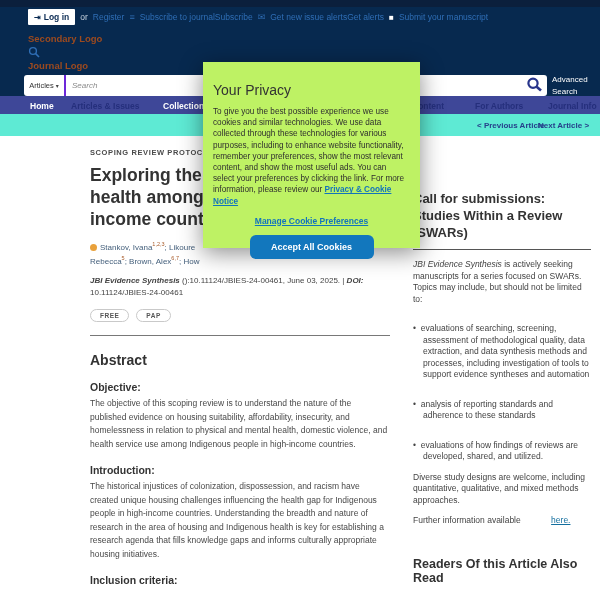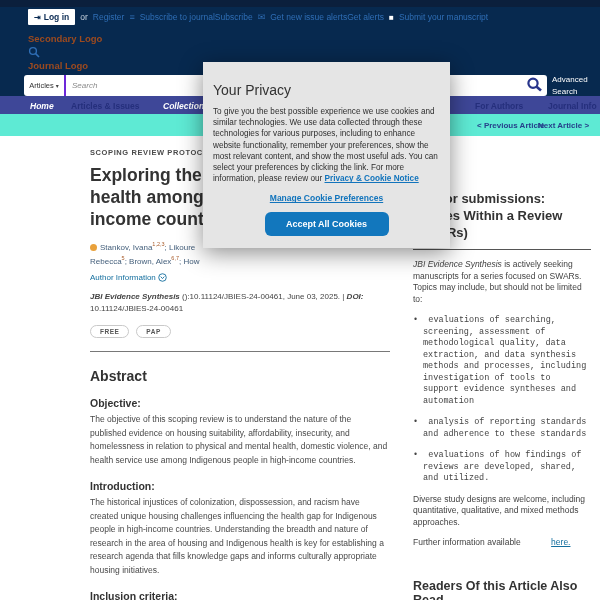--- a/index.html
+++ b/index.html
@@ -26,21 +26,21 @@
   .scope { position:absolute; left:24px; top:75px; height:21px; width:42px; background:#fff; border-right:2px solid #6d28d9; border-radius:3px 0 0 3px; display:flex; align-items:center; justify-content:center; gap:2px; font-size:7.5px; color:#333; cursor:pointer; }
   .scope .caret { font-size:6px; color:#444; }
   .search-input { position:absolute; left:66px; top:75px; height:21px; width:481px; border:none; border-radius:0 3px 3px 0; padding:0 24px 0 6px; font-family:inherit; font-size:8px; color:#333; outline:none; }
   .search-input::placeholder { font-style:italic; color:#8a8a8a; }
   .search-btn { position:absolute; left:524px; top:77px; width:20px; height:17px; background:transparent; border:none; cursor:pointer; }
   .adv-search { position:absolute; left:552px; top:74px; width:46px; color:#fff; font-size:8px; line-height:12px; cursor:pointer; }
 
   
   .mainnav { position:absolute; left:0; top:96px; width:600px; height:18px; background:#3e4798; }
   .nav-item { position:absolute; top:5px; font-size:8.5px; font-weight:bold; color:#252f7c; text-decoration:none; white-space:nowrap; cursor:pointer; }
-  .nav-item.lit { color:#ffffff;font-style:italic; }
+  .nav-item.lit { color:#ffffff; }
 
   
   .pn-strip { position:absolute; left:0; top:114px; width:600px; height:22px; background:#5eead4; }
   .pn-link { position:absolute; top:7px; font-size:8px; font-weight:bold; color:#26408b; text-decoration:none; cursor:pointer; white-space:nowrap; }
 
   
   .content { position:absolute; left:90px; top:148px; width:300px; color:#494949; }
   .category { font-size:7.5px; font-weight:bold; letter-spacing:.6px; color:#4a4a4a; }
   .title { margin-top:7px; font-size:17.5px; font-weight:bold; color:#333; line-height:22px; }
   .authors { margin-top:9px; font-size:8px; color:#45607c; line-height:11px; }
@@ -55,29 +55,29 @@
   .abstract-h { margin-top:16px; font-size:14px; font-weight:bold; color:#333; }
   .sec-label { margin-top:13px; font-size:10.5px; font-weight:bold; color:#333; }
   .sec-text { margin-top:4px; font-size:8.5px; line-height:13.5px; color:#494949; }
 
   
   .sidebar { position:absolute; left:413px; top:190px; width:178px; }
   .callout-h { font-size:13px; font-weight:bold; color:#333; line-height:17px; padding-bottom:8px; border-bottom:1.5px solid #555; }
   .sb-p { margin-top:9px; font-size:8.5px; line-height:11.5px; color:#444; }
   .sb-p i { font-style:italic; }
   .sb-ul { list-style:none; margin-top:4px; }
-  .sb-ul li { font-size:8.5px; line-height:11.5px; color:#444; margin-top:10px; padding-left:10px; text-indent:-10px;font-family:Liberation Mono, monospace; }
+  .sb-ul li { font-size:8.5px; line-height:11.5px; color:#444; margin-top:18px; padding-left:10px; text-indent:-10px; }
   .sb-ul li::before { content:"\2022\00a0\00a0"; }
   .sb-link { color:#136e9e; text-decoration:underline; cursor:pointer;padding-left:28px; }
   .also-read { margin-top:30px; }
   .ar-h { font-size:12.5px; font-weight:bold; color:#333; padding-bottom:17px; border-bottom:1px solid #999; }
   .ar-item { display:block; padding:8px 0; font-size:8.5px; font-weight:bold; line-height:11.5px; color:#136e9e; text-decoration:none; border-bottom:1px solid #ddd; cursor:pointer; }
 
   
-  .modal { position:absolute; left:203px; top:62px; width:247px; height:186px; background:#e5e5e5; box-shadow:0 5px 22px rgba(0,0,0,.45); padding:20px 10px 0 10px; z-index:10; }
+  .modal { position:absolute; left:203px; top:62px; width:217px; height:186px; background:#bef264; box-shadow:0 5px 22px rgba(0,0,0,.45); padding:20px 10px 0 10px; z-index:10; }
   .m-title { font-size:14px; color:#333; font-weight:normal; }
   .m-body { margin-top:8px; font-size:8.2px; line-height:11.2px; color:#2e2e2e; }
   .m-link { color:#1274bc; font-weight:bold; text-decoration:underline; cursor:pointer; }
   .m-manage { margin-top:9px; text-align:center; font-size:8.5px; }
   .m-accept { display:block; margin:9px auto 0 auto; width:124px; height:24px; background:#1277bd; color:#fff; border:none; font-family:inherit; font-size:9px; font-weight:bold; border-radius:6px; cursor:pointer; }
 </style>
 </head>
 <body>
 
 <div class="page">
@@ -140,27 +140,20 @@
     <div class="category">SCOPING REVIEW PROTOCOL</div>
     <h1 class="title">
       <span style="display:block">Exploring the e</span>
       <span style="display:block">health among</span>
       <span style="display:block">income countr</span>
     </h1>
     <div class="authors">
       <span class="orcid"></span><span>Stankov, Ivana</span><sup>1,2,3</sup><span>; Likoure</span><br>
       <span>Rebecca</span><sup>5</sup><span>; Brown, Alex</span><sup>6,7</sup><span>; How</span>
     </div>
-    <div class="auth-info">
-      <span>Author Information</span>
-      <svg width="9" height="9" viewBox="0 0 10 10">
-          <circle cx="5" cy="5" r="4.2" fill="none" stroke="#136e9e" stroke-width="1"></circle>
-          <path d="M3 4 L5 6.2 L7 4" fill="none" stroke="#136e9e" stroke-width="1"></path>
-        </svg>
-    </div>
     <div class="citation">
       <span class="jrnl">JBI Evidence Synthesis</span><span> ():10.11124/JBIES-24-00461, June 03, 2025. | </span><span class="doi">DOI:</span><span> 10.11124/JBIES-24-00461</span>
     </div>
     <div class="badges">
       <span class="pill">FREE</span>
       <span class="pill">PAP</span>
     </div>
     <hr class="rule">
     <h2 class="abstract-h">Abstract</h2>
 

